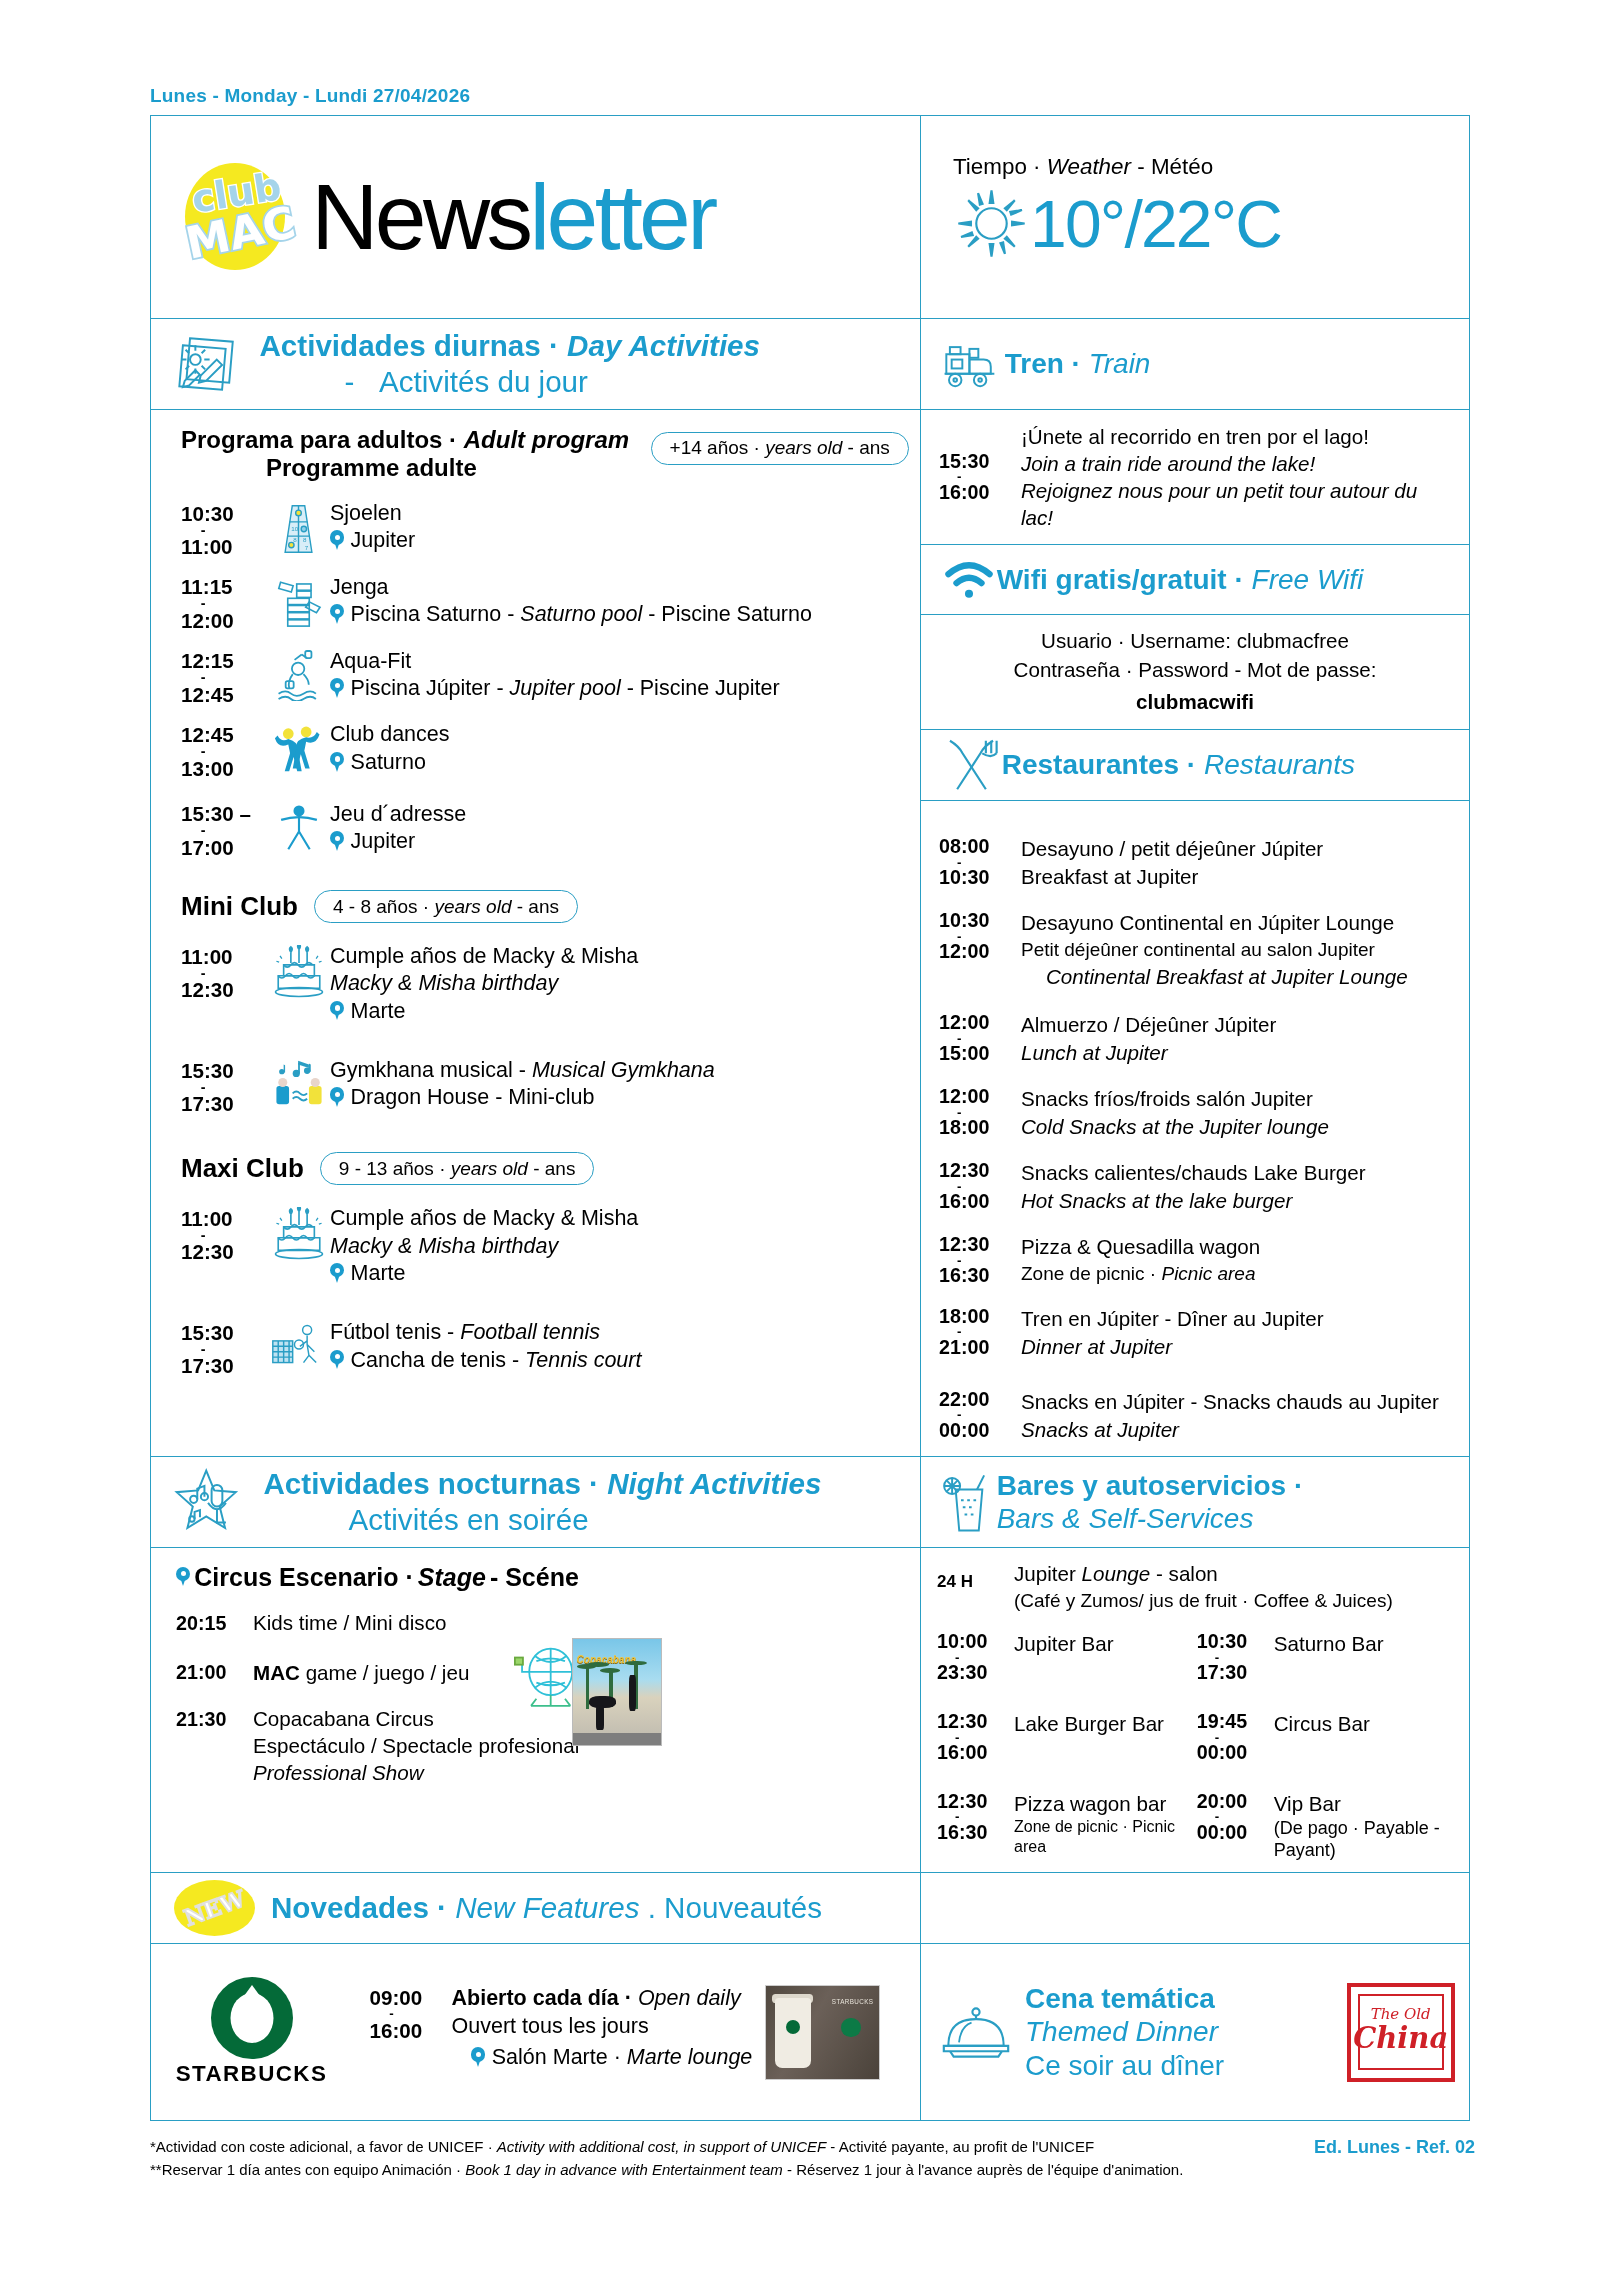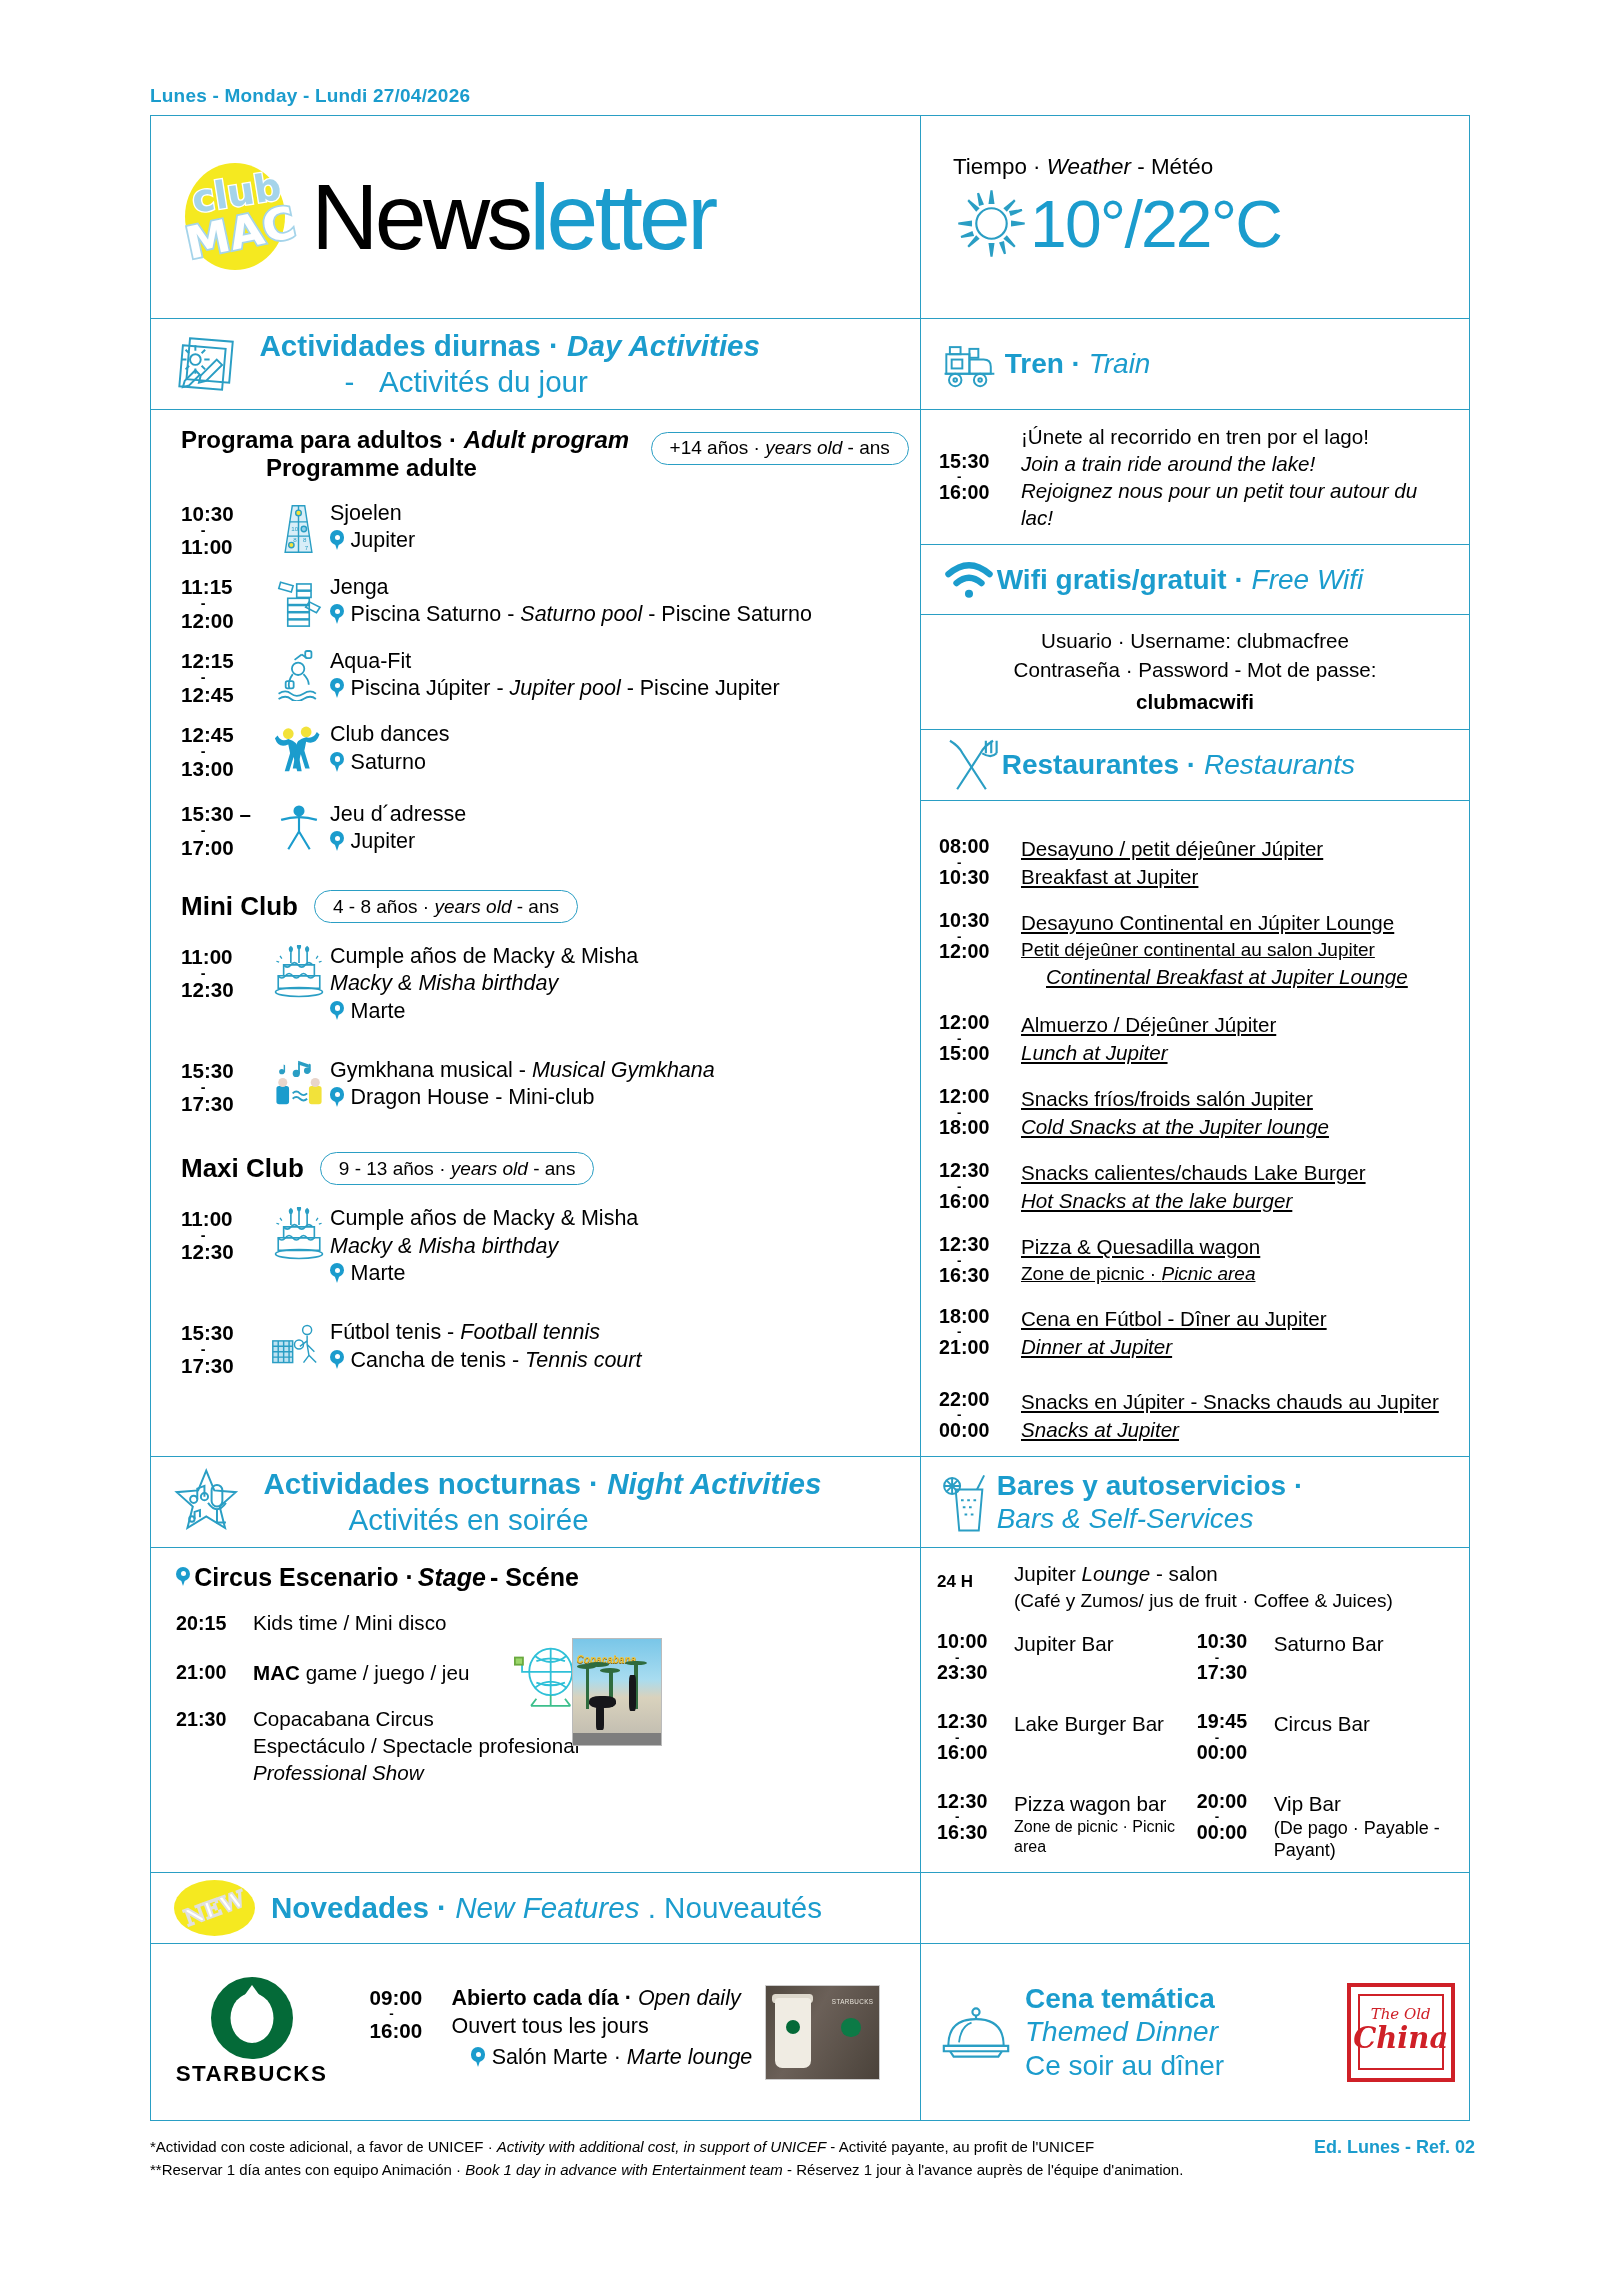--- a/index.html
+++ b/index.html
@@ -83,21 +83,21 @@
   .trainrow .time .dash{display:block;font-size:13.4px;line-height:.7;margin-left:18px;}
   .trainrow .body{font-size:20.6px;line-height:1.32;}
   .trainrow .body .it{font-style:italic;}
 
   .wifibody{text-align:center;box-sizing:border-box;padding:12.5px 9px;font-size:20.6px;line-height:1.4;}
   .wifibody .pw{font-weight:bold;font-size:20.6px;margin-top:2.7px;}
 
   .meal{display:flex;margin-top:25px;}
   .meal .time{width:82px;flex:0 0 auto;font-size:19.7px;font-weight:bold;line-height:1.1;padding-top:0.9px;}
   .meal .time .dash{display:block;font-size:13.4px;line-height:.7;margin-left:18px;}
-  .meal .body{flex:1;font-size:20.6px;line-height:1.36;text-decoration:underline;}
+  .meal .body{flex:1;font-size:20.6px;line-height:1.36;}
   .meal .body .it{font-style:italic;}
   .meal .body .sm{font-size:19px;}
 
   
   .nightbody{box-sizing:border-box;padding:14.3px 0 10.7px 25px;position:relative;}
   .stage{display:flex;align-items:center;gap:4px;font-size:25px;font-weight:bold;}
   .stage .it{font-style:italic;}
   .stage .fr{font-weight:bold;font-style:normal;}
   .nrow{display:flex;margin-top:18px;align-items:flex-start;}
   .nrow .time{width:77px;flex:0 0 auto;font-size:19.7px;font-weight:bold;padding-top:1.8px;}
@@ -621,21 +621,21 @@
             <div class="time"><span>12:30</span><span class="dash">-</span><span>16:30</span></div>
             <div class="body">
                 <div>Pizza &amp; Quesadilla wagon</div>
                 <div class="sm"><span>Zone de picnic · </span><span class="it">Picnic area</span></div>
               </div>
           </div>
 
           <div class="meal" style="margin-top:18px;">
             <div class="time"><span>18:00</span><span class="dash">-</span><span>21:00</span></div>
             <div class="body">
-                <div>Cena en Fútbol - Dîner au Jupiter</div>
+                <div>Tren en Júpiter - Dîner au Jupiter</div>
                 <div class="it">Dinner at Jupiter</div>
               </div>
           </div>
 
           <div class="meal" style="margin-top:27px;">
             <div class="time"><span>22:00</span><span class="dash">-</span><span>00:00</span></div>
             <div class="body">
                 <div>Snacks en Júpiter - Snacks chauds au Jupiter</div>
                 <div class="it">Snacks at Jupiter</div>
               </div>

